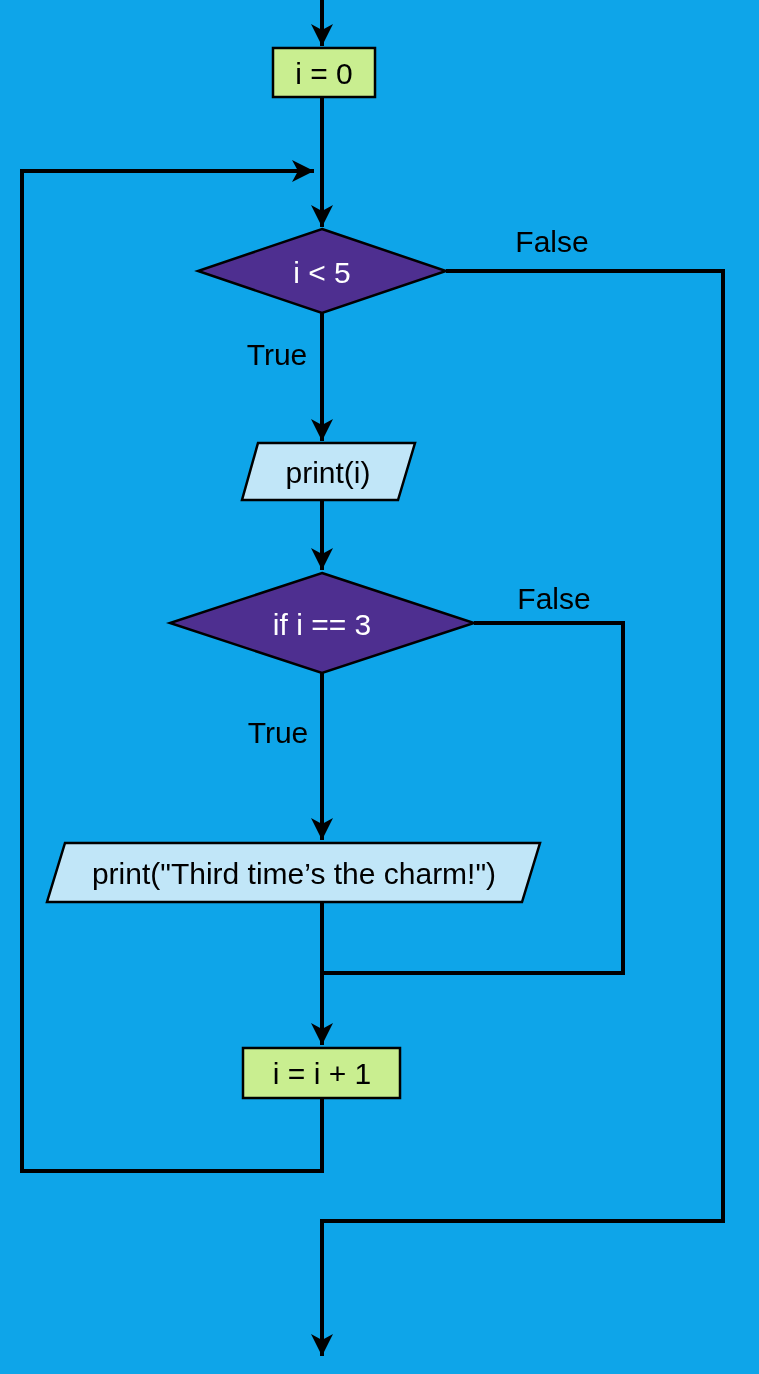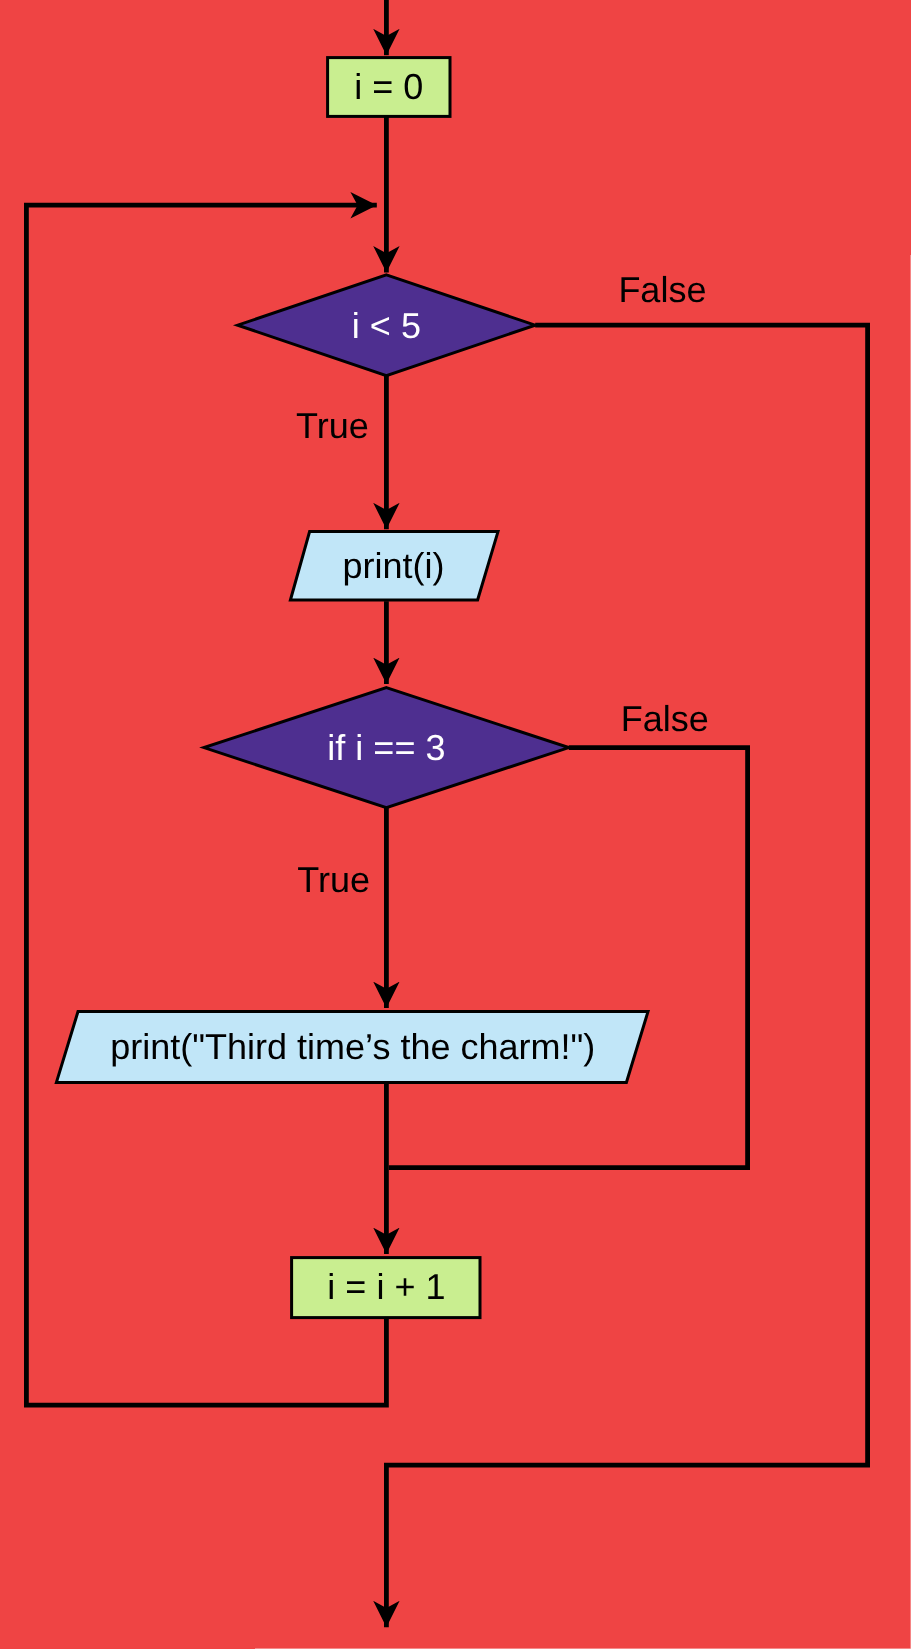--- a/index.html
+++ b/index.html
@@ -4,21 +4,21 @@
 <style>
   html, body {
     margin: 0;
     padding: 0;
     background: #ffffff;
   }
   .canvas {
     position: relative;
     width: 759px;
     height: 1374px;
-    background: #ef4444;
+    background: #0ea5e9;
     overflow: hidden;
   }
   svg { display: block; }
   .lbl {
     font-family: "Liberation Sans", sans-serif;
     font-size: 30px;
     fill: #000000;
   }
   .node-label { text-anchor: middle; dominant-baseline: central; }
   .edge-label { text-anchor: middle; }

